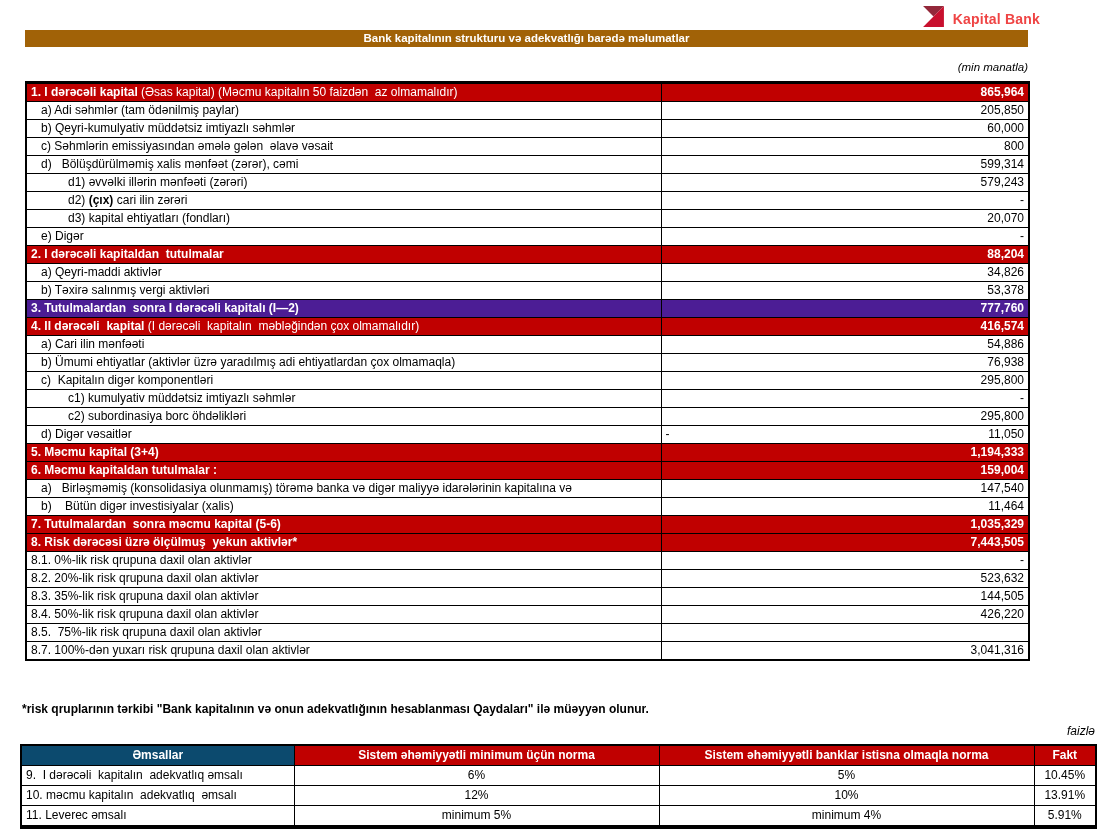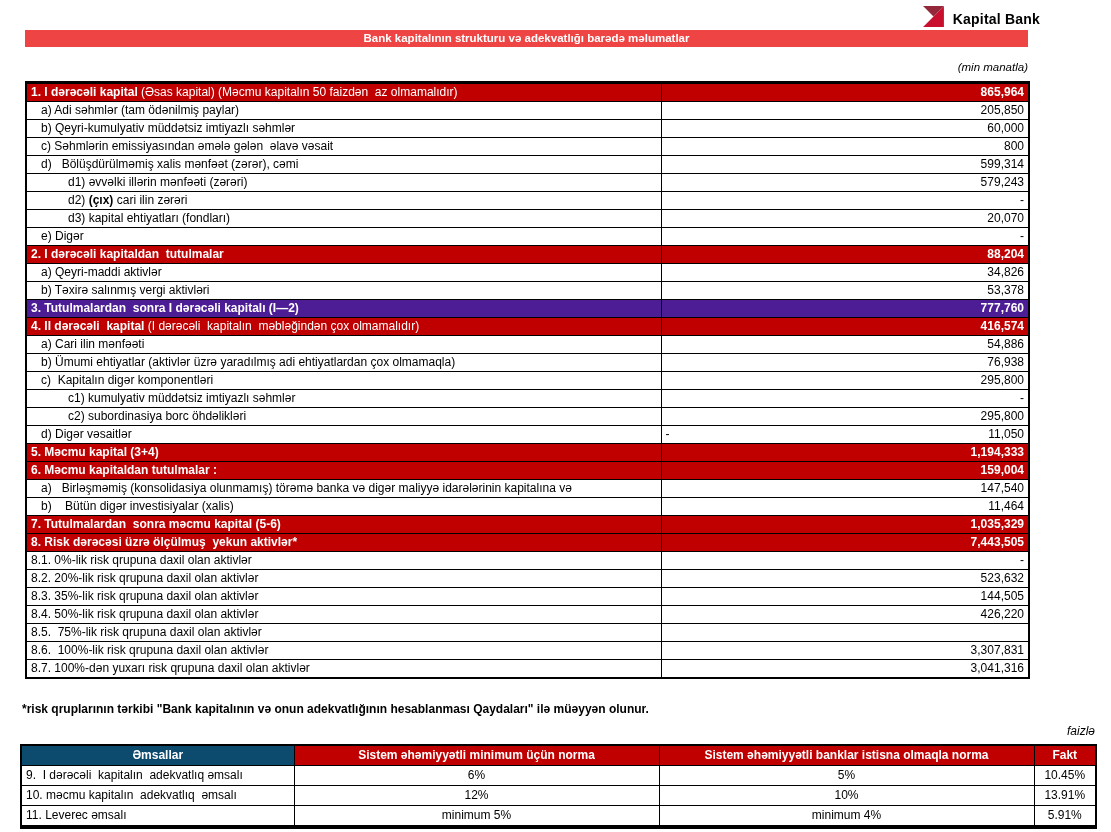--- a/index.html
+++ b/index.html
@@ -1,21 +1,21 @@
 <!DOCTYPE html>
 <html><head>
 <meta charset="utf-8">
 <style>
   html,body{margin:0;padding:0;background:#fff;}
   body{width:1111px;height:832px;font-family:"Liberation Sans",sans-serif;color:#000;}
   .page{position:relative;width:1111px;height:832px;overflow:hidden;}
 
   
   .logo{position:absolute;top:4px;right:71px;display:flex;align-items:center;gap:7px;}
-  .logo-text{font-weight:bold;font-size:14px;letter-spacing:.2px;color:#000000;}
+  .logo-text{font-weight:bold;font-size:14px;letter-spacing:.2px;color:#ef4444;}
 
   
   .banner{position:absolute;left:25px;top:30px;width:1003px;height:17px;
           color:#fff;font-weight:bold;font-size:11.5px;text-align:center;line-height:17px;}
 
   .unit-note{position:absolute;left:25px;top:61px;width:1003px;text-align:right;
              font-style:italic;font-size:11.5px;}
 
   
   table{border-collapse:collapse;table-layout:fixed;}
@@ -55,21 +55,21 @@
   <div class="logo">
     <span>
       <svg width="25" height="25" viewBox="0 0 24 24" aria-hidden="true">
         <polygon id="logo-tri-dark" points="2,2 22,2 12,12" fill="#93283A"></polygon>
         <polygon id="logo-tri-bright" points="22,2 22,22 2,22 12,12" fill="#C8102E"></polygon>
       </svg>
     </span>
     <span class="logo-text">Kapital Bank</span>
   </div>
 
-  <div class="banner" style="background: #ef4444;">Bank kapitalının strukturu və adekvatlığı barədə məlumatlar</div>
+  <div class="banner" style="background: #a16207;">Bank kapitalının strukturu və adekvatlığı barədə məlumatlar</div>
 
   <div class="unit-note">(min manatla)</div>
 
   <table class="capital-table">
     <colgroup>
         <col style="width:635px">
         <col style="width:368px">
       </colgroup>
     <tbody>
         <tr class="row-red" style="background: rgb(192, 0, 0);">
@@ -188,24 +188,20 @@
           <td class="cell-label indent-0"><span>8.3. 35%-lik risk qrupuna daxil olan aktivlər</span></td>
           <td class="cell-value"><span>144,505</span></td>
         </tr>
         <tr class="row-white">
           <td class="cell-label indent-0"><span>8.4. 50%-lik risk qrupuna daxil olan aktivlər</span></td>
           <td class="cell-value"><span>426,220</span></td>
         </tr>
         <tr class="row-white">
           <td class="cell-label indent-0"><span>8.5.  75%-lik risk qrupuna daxil olan aktivlər</span></td>
           <td class="cell-value"><span></span></td>
-        </tr>
-        <tr class="row-white">
-          <td class="cell-label indent-0"><span>8.6.  100%-lik risk qrupuna daxil olan aktivlər</span></td>
-          <td class="cell-value"><span>3,307,831</span></td>
         </tr>
         <tr class="row-white">
           <td class="cell-label indent-0"><span>8.7. 100%-dən yuxarı risk qrupuna daxil olan aktivlər</span></td>
           <td class="cell-value"><span>3,041,316</span></td>
         </tr>
       </tbody>
   </table>
 
   <div class="footnote">*risk qruplarının tərkibi "Bank kapitalının və onun adekvatlığının hesablanması Qaydaları" ilə müəyyən olunur.</div>
 

